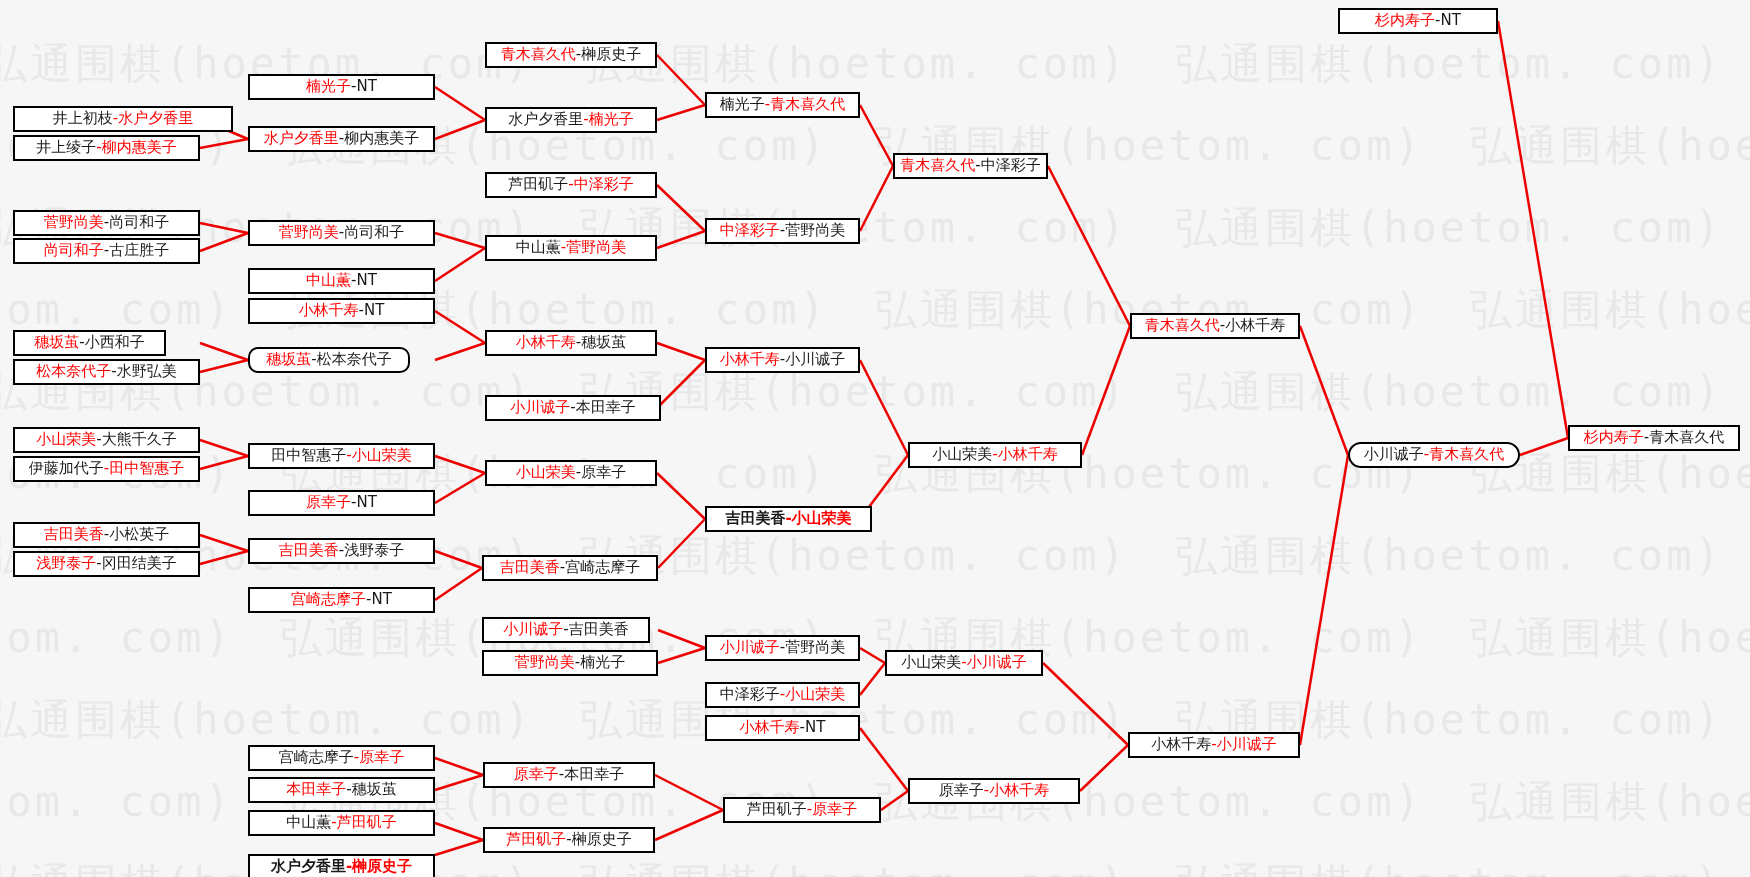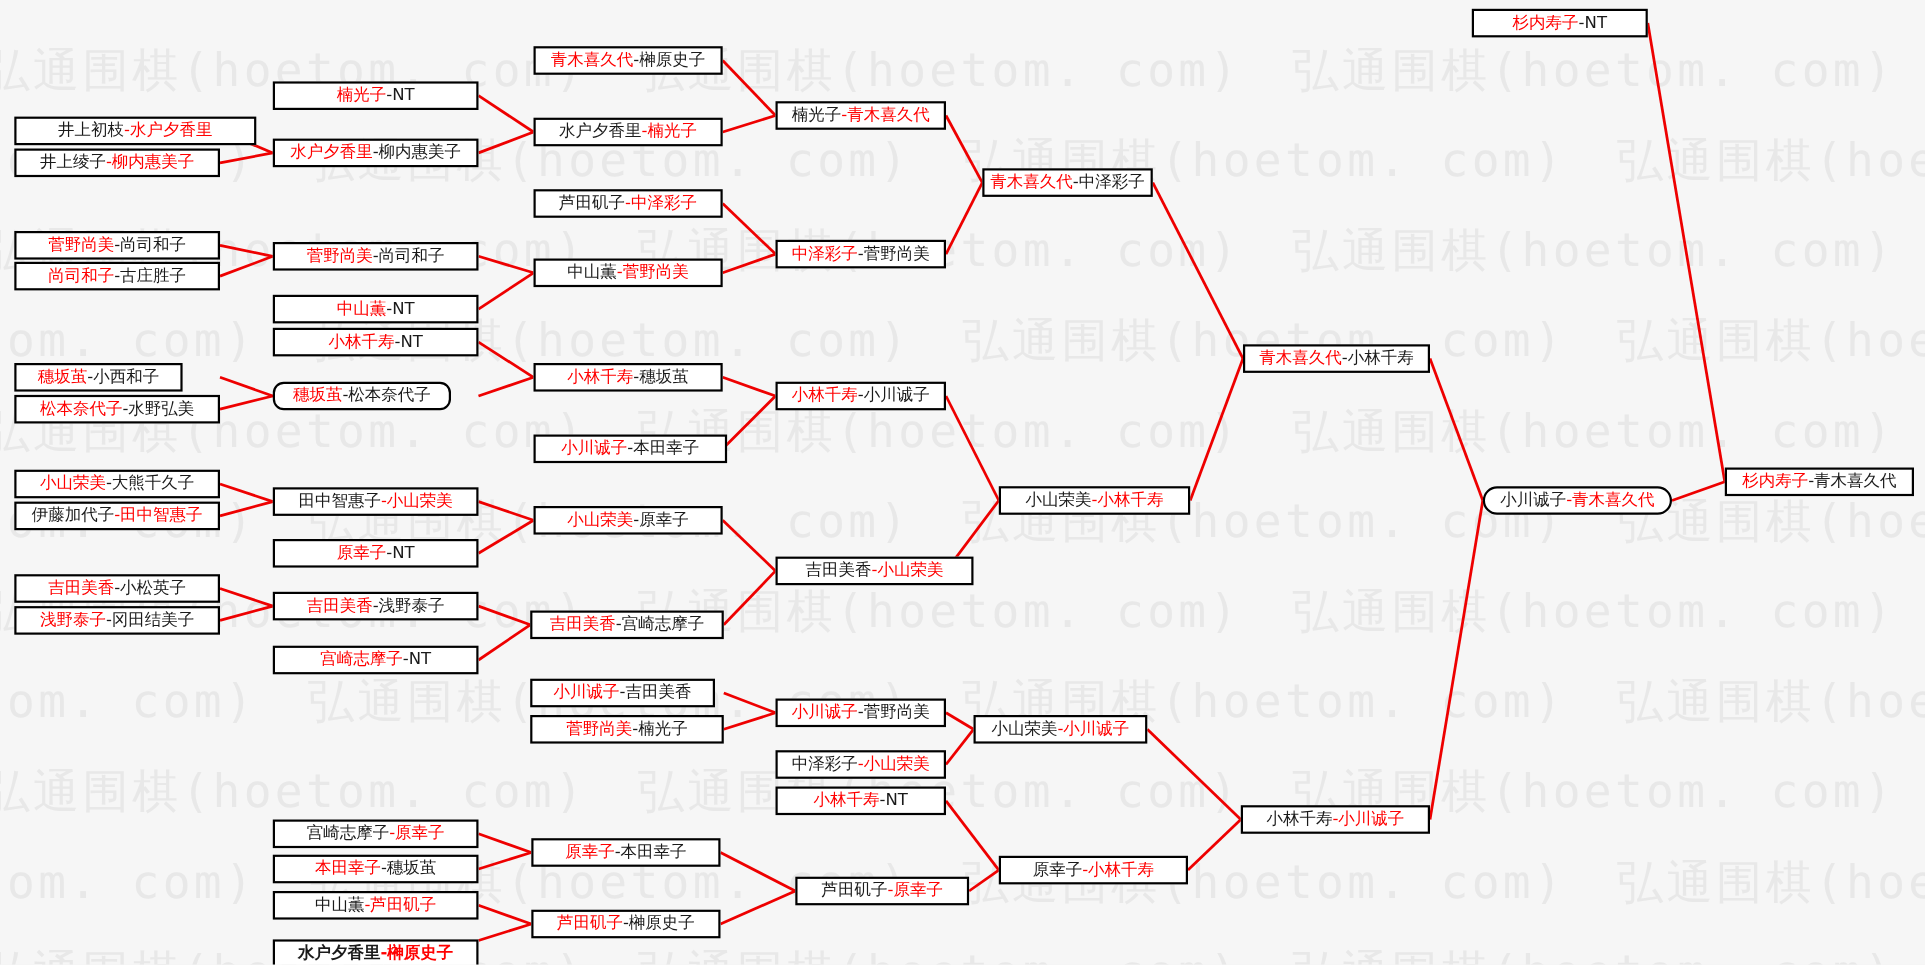--- a/index.html
+++ b/index.html
@@ -164,20 +164,20 @@
       <div class="match" style="left: 485px; top: 107px; width: 172px;"><span>水户夕香里</span><span class="w">-</span><span class="w">楠光子</span></div>
       <div class="match" style="left: 705px; top: 92px; width: 155px;"><span>楠光子</span><span class="w">-</span><span class="w">青木喜久代</span></div>
       <div class="match" style="left: 485px; top: 172px; width: 172px;"><span>芦田矶子</span><span class="w">-</span><span class="w">中泽彩子</span></div>
       <div class="match" style="left: 485px; top: 235px; width: 172px;"><span>中山薫</span><span class="w">-</span><span class="w">菅野尚美</span></div>
       <div class="match" style="left: 705px; top: 218px; width: 155px;"><span class="w">中泽彩子</span><span>-</span><span>菅野尚美</span></div>
       <div class="match" style="left: 893px; top: 153px; width: 155px;"><span class="w">青木喜久代</span><span>-</span><span>中泽彩子</span></div>
       <div class="match" style="left: 485px; top: 330px; width: 172px;"><span class="w">小林千寿</span><span>-</span><span>穗坂茧</span></div>
       <div class="match" style="left: 485px; top: 395px; width: 176px;"><span class="w">小川诚子</span><span>-</span><span>本田幸子</span></div>
       <div class="match" style="left: 705px; top: 347px; width: 155px;"><span class="w">小林千寿</span><span>-</span><span>小川诚子</span></div>
       <div class="match" style="left: 485px; top: 460px; width: 172px;"><span class="w">小山荣美</span><span>-</span><span>原幸子</span></div>
-      <div class="match" style="left: 705px; top: 506px; width: 180px;"><span>吉田美香</span><span class="w">-</span><span class="w">小山荣美</span></div>
+      <div class="match" style="left: 705px; top: 506px; width: 167px; font-weight: bold;"><span>吉田美香</span><span class="w">-</span><span class="w">小山荣美</span></div>
       <div class="match" style="left: 908px; top: 442px; width: 174px;"><span>小山荣美</span><span class="w">-</span><span class="w">小林千寿</span></div>
       <div class="match" style="left: 1130px; top: 313px; width: 170px;"><span class="w">青木喜久代</span><span>-</span><span>小林千寿</span></div>
       <div class="match" style="left: 1348px; top: 442px; width: 172px; border-radius: 13px;"><span>小川诚子</span><span class="w">-</span><span class="w">青木喜久代</span></div>
       <div class="match" style="left: 1338px; top: 8px; width: 160px;"><span class="w">杉内寿子</span><span>-</span><span>NT</span></div>
       <div class="match" style="left: 1568px; top: 425px; width: 172px;"><span class="w">杉内寿子</span><span>-</span><span>青木喜久代</span></div>
     </div>
 </div>
 
 </body></html>

